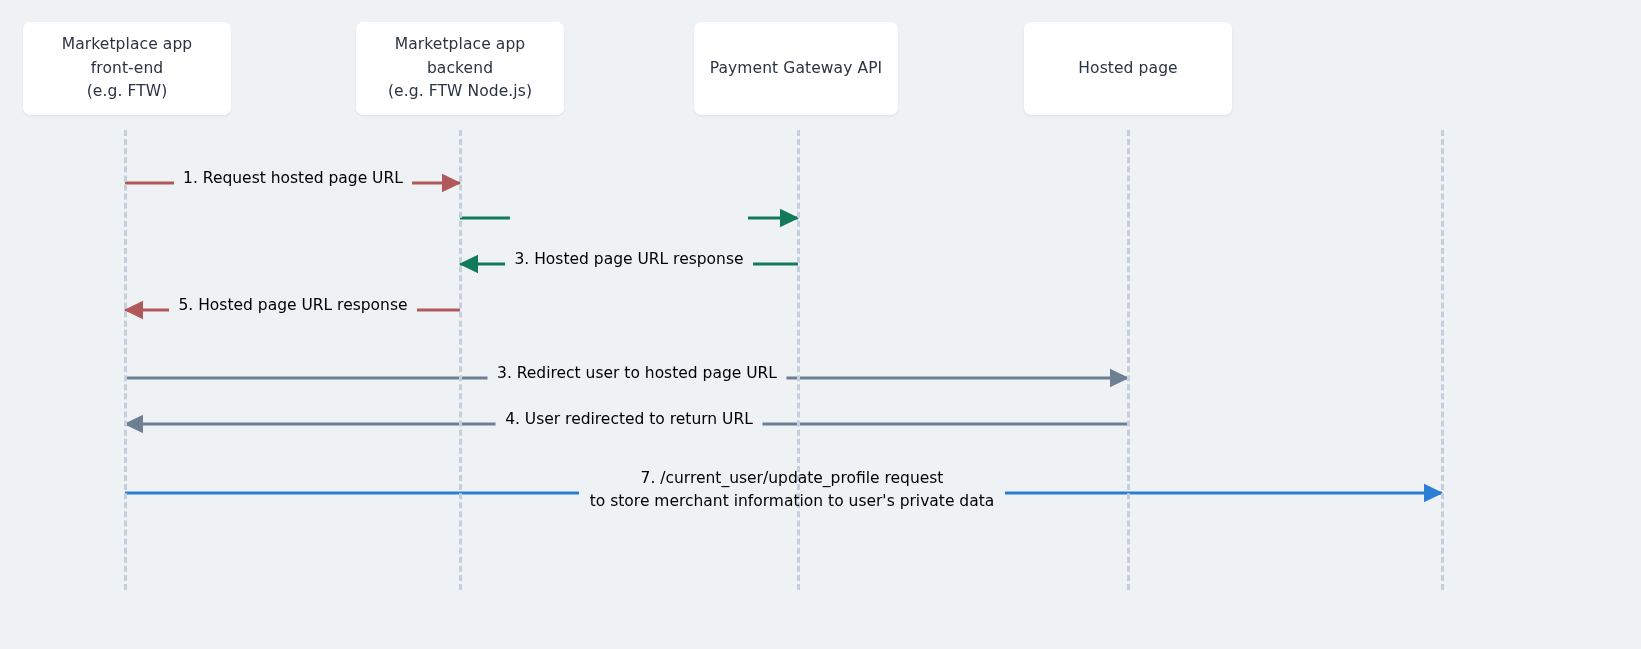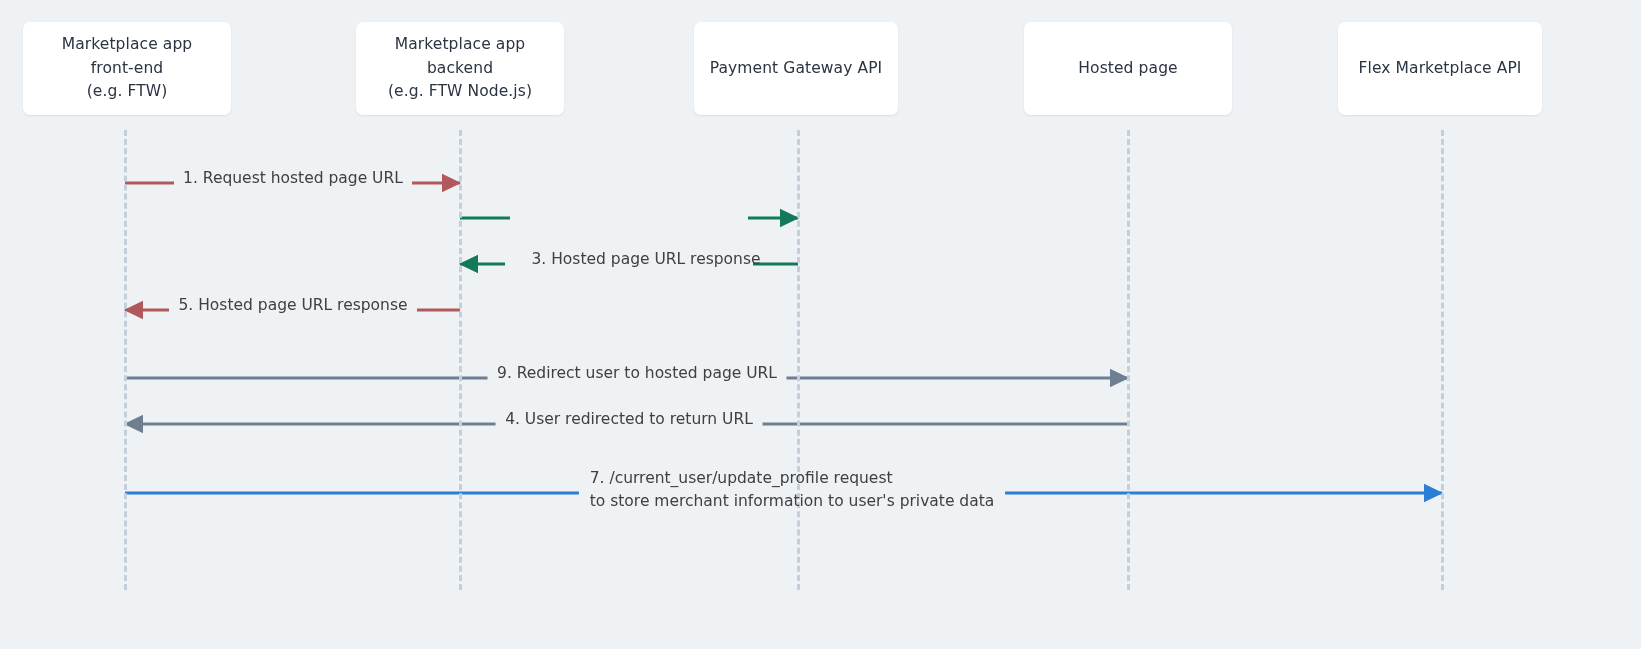--- a/index.html
+++ b/index.html
@@ -31,23 +31,24 @@
   .lifeline{
     position:absolute;
     width:0;
     border-left:3px dashed #c5cfdb;
     top:130px;
     height:460px;
   }
 
   .msg-label{
     position:absolute;
-    color:#404040;
+    color:#000000;
     font-size:15.5px;
     line-height:1.5;
+    text-align:center;
     white-space:pre-line;
     transform:translate(-50%,-100%);
     padding:0 6px;
     background:transparent;
   }
   svg.arrows{position:absolute;left:0;top:0;width:1641px;height:649px;pointer-events:none;}
 </style>
 </head>
 <body>
 
@@ -118,24 +119,21 @@
     </div>
     <div class="lifeline" style="left: 458.5px; border-left-color: rgb(197, 207, 219);"></div>
     <div class="participant-box" style="left: 694px; top: 22px; width: 204px; height: 93px;">
       <div class="participant-label">Payment Gateway API</div>
     </div>
     <div class="lifeline" style="left: 796.5px; border-left-color: rgb(197, 207, 219);"></div>
     <div class="participant-box" style="left: 1024px; top: 22px; width: 208px; height: 93px;">
       <div class="participant-label">Hosted page</div>
     </div>
     <div class="lifeline" style="left: 1126.5px; border-left-color: rgb(197, 207, 219);"></div>
-    <div class="participant-box" style="left: 1338px; top: 22px; width: 204px; height: 93px;">
-      <div class="participant-label">Flex Marketplace API</div>
-    </div>
     <div class="lifeline" style="left: 1440.5px; border-left-color: rgb(197, 207, 219);"></div>
     <div class="msg-label" style="left: 293px; top: 190px;">1. Request hosted page URL</div>
-    <div class="msg-label" style="left: 629px; top: 271px; margin-left: 17px;">3. Hosted page URL response</div>
+    <div class="msg-label" style="left: 629px; top: 271px;">3. Hosted page URL response</div>
     <div class="msg-label" style="left: 293px; top: 317px;">5. Hosted page URL response</div>
-    <div class="msg-label" style="left: 637px; top: 385px;">9. Redirect user to hosted page URL</div>
+    <div class="msg-label" style="left: 637px; top: 385px;">3. Redirect user to hosted page URL</div>
     <div class="msg-label" style="left: 629px; top: 431px;">4. User redirected to return URL</div>
     <div class="msg-label" style="left: 792px; top: 513px;">7. /current_user/update_profile request
 to store merchant information to user's private data</div>
   </div>
 
 </body></html>

